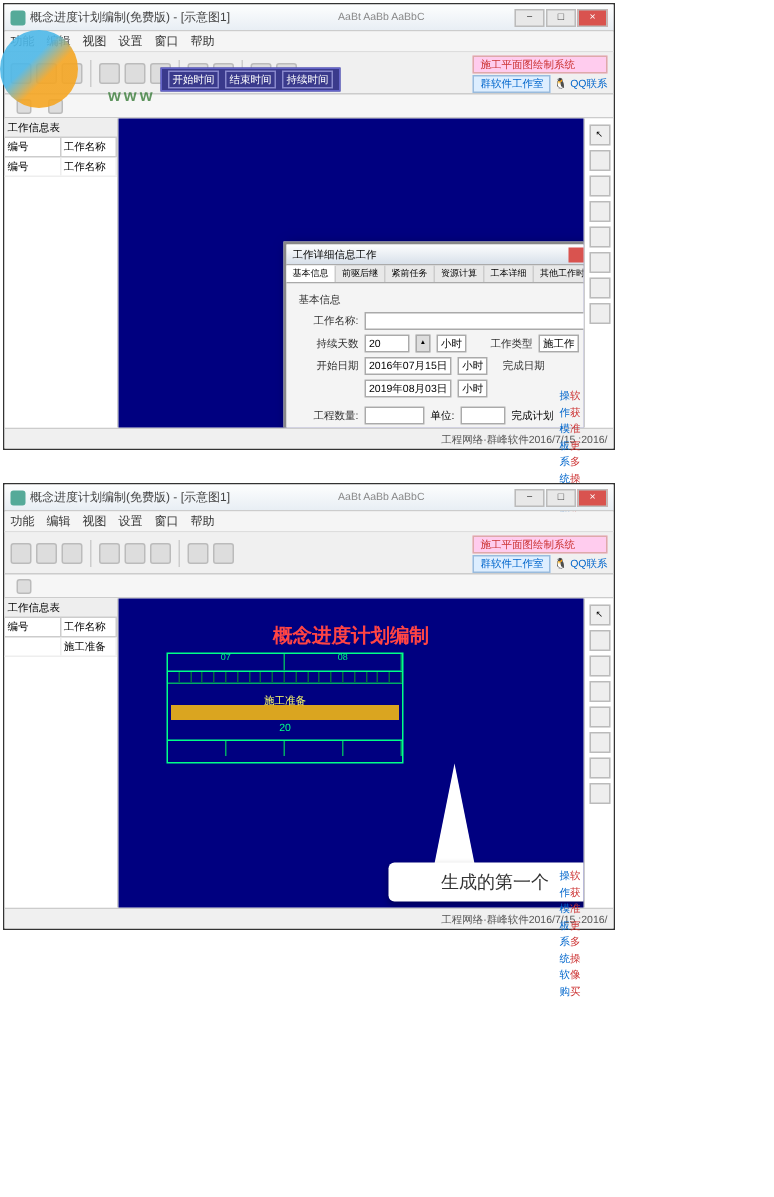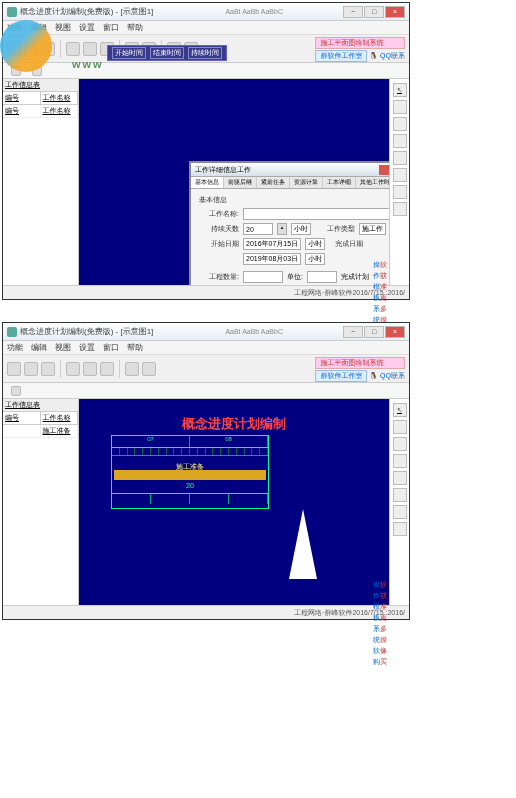--- a/index.html
+++ b/index.html
@@ -32,21 +32,21 @@
 .toolbar-right { position: absolute; right: 4px; top: 2px; display: flex; flex-direction: column; gap: 1px; font-size: 7px; }
 .tr-badge { background: #fce; color: #c33; padding: 0 4px; border: 1px solid #daa; }
 .tr-badge.blue { background: #def; color: #06c; border-color: #9bd; }
 .tr-qq { color: #06c; display: flex; align-items: center; gap: 2px; }
 
 
 .toolbar2 { height: 16px; background: #f6f6f6; display: flex; align-items: center; padding: 0 4px; gap: 3px; border-bottom: 1px solid #ccc; font-size: 8px; }
 .tb2-group { display: flex; align-items: center; gap: 2px; padding: 0 4px; }
 
 
-.content-area { display: flex; height: calc(100% - 90px); position: relative; text-decoration: underline; }
+.content-area { display: flex; height: calc(100% - 90px); position: relative; }
 .left-panel { width: 76px; background: #fff; border-right: 1px solid #ccc; font-size: 7px; }
 .left-header { background: #eee; padding: 1px 2px; border-bottom: 1px solid #ccc; }
 .left-cols { display: flex; border-bottom: 1px solid #ccc; }
 .left-col { padding: 1px 2px; border-right: 1px solid #ccc; flex: 1; }
 .left-row { display: flex; border-bottom: 1px solid #eee; }
 .left-cell { padding: 1px 2px; border-right: 1px solid #eee; flex: 1; font-size: 7px; }
 
 
 .canvas { flex: 1; background: #000080; position: relative; overflow: hidden; }
 .right-panel { width: 20px; background: #fff; border-left: 1px solid #ccc; display: flex; flex-direction: column; align-items: center; padding-top: 4px; gap: 3px; }
@@ -389,20 +389,23 @@
         </div>
         <div class="gantt-footer">
           <div class="gantt-foot-cell"></div>
             <div class="gantt-foot-cell"></div>
             <div class="gantt-foot-cell"></div>
             <div class="gantt-foot-cell"></div>
         </div>
       </div>
 
       <div class="callout-pointer"></div>
+      <div class="callout-box">
+        <span>生成的第一个</span>
+      </div>
     </div>
 
     <div class="right-panel">
       <div class="right-tool">↖</div>
       <div class="right-tool"></div>
       <div class="right-tool"></div>
       <div class="right-tool"></div>
       <div class="right-tool"></div>
       <div class="right-tool"></div>
       <div class="right-tool"></div>

